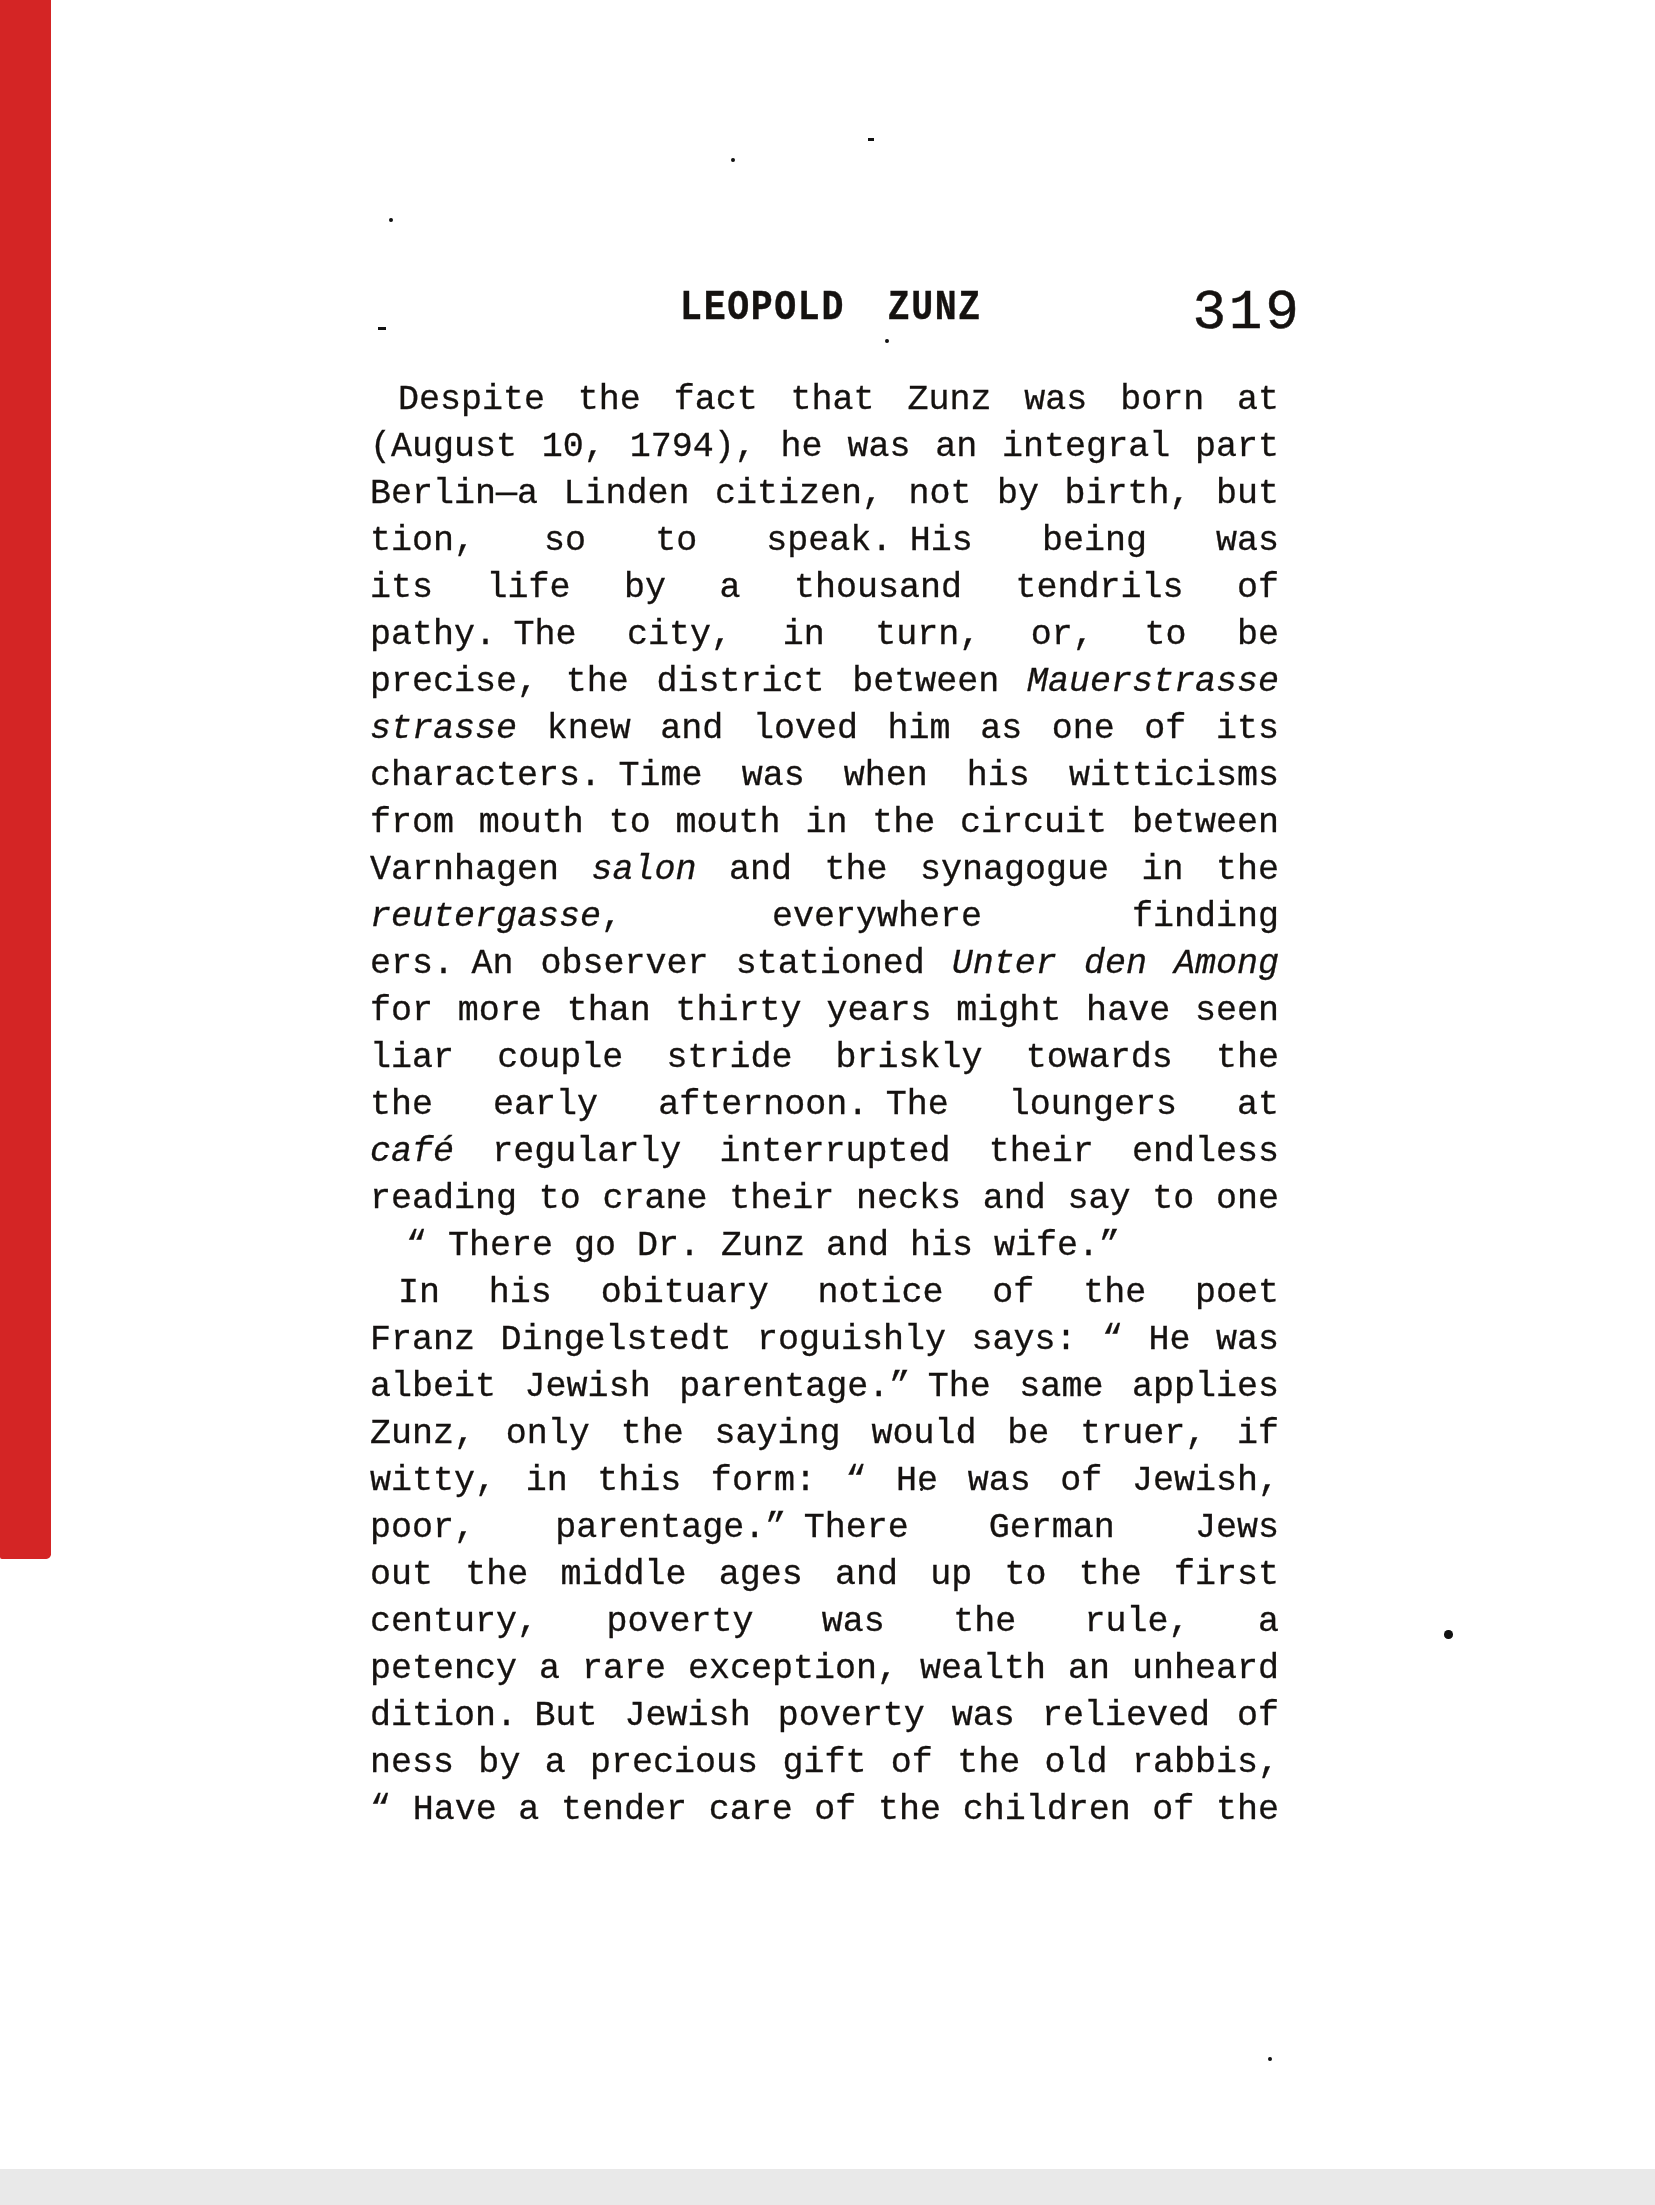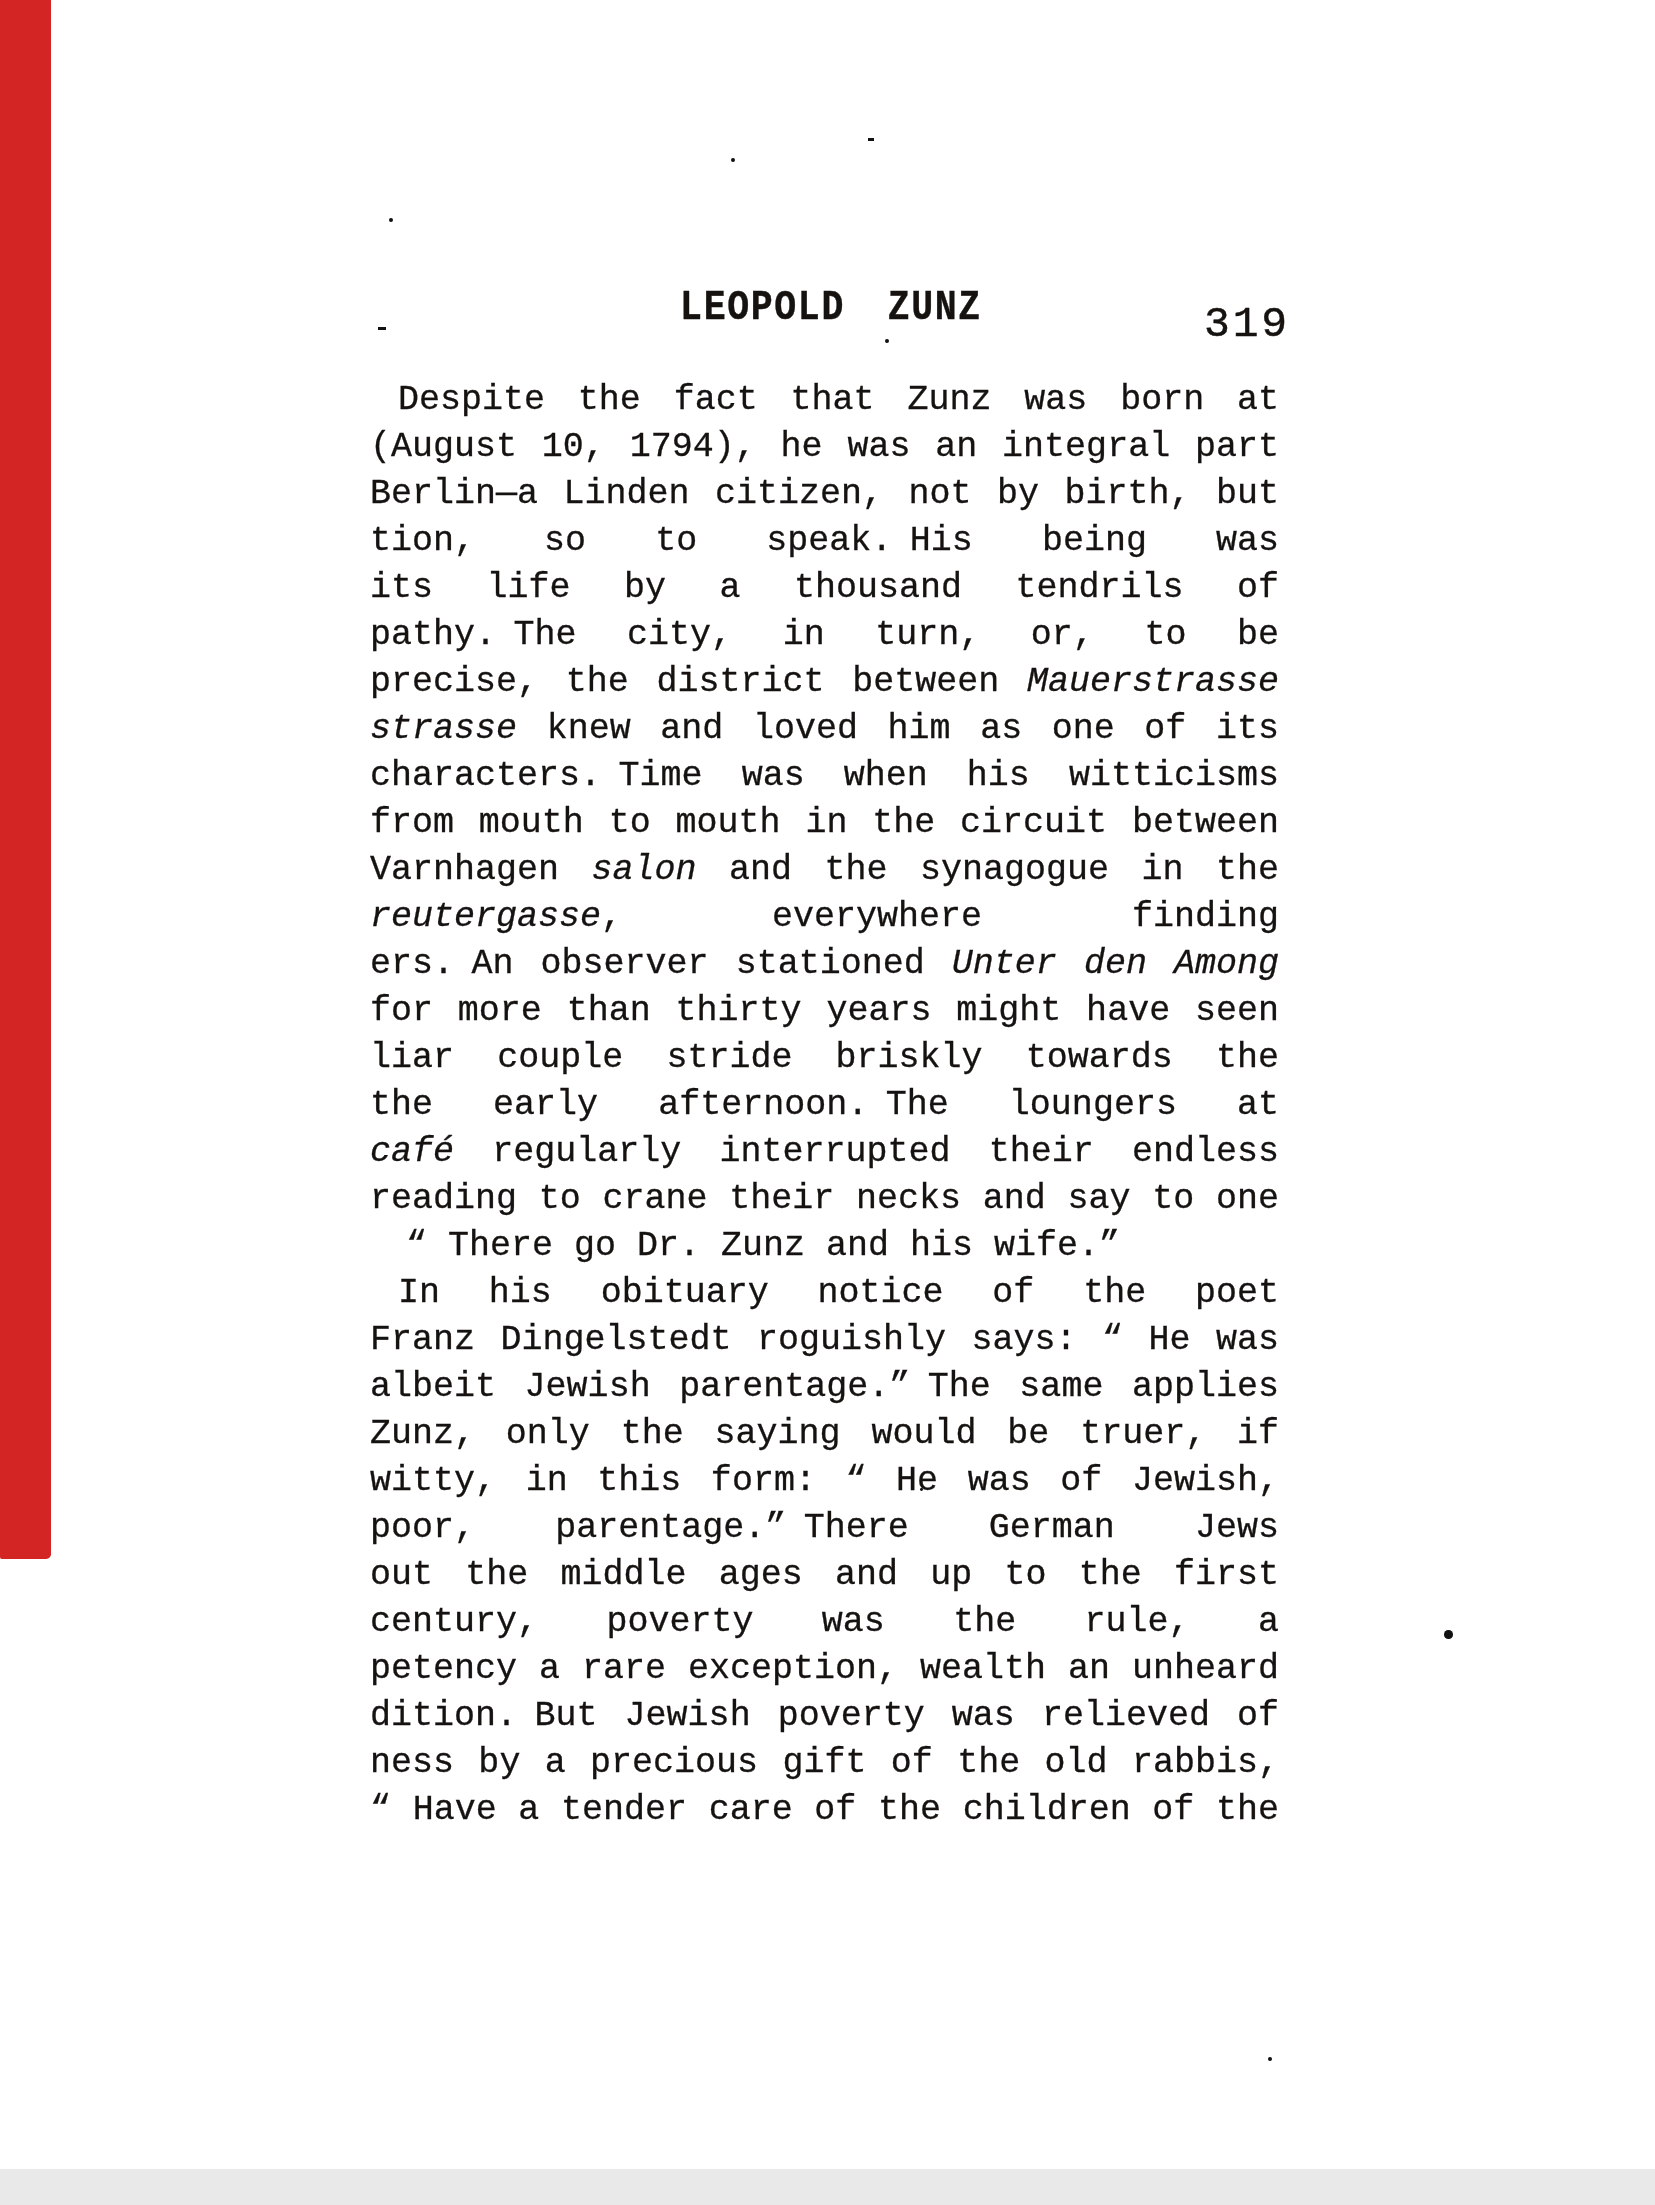--- a/index.html
+++ b/index.html
@@ -31,26 +31,25 @@
     line-height: 1;
     letter-spacing: 1.9px;
     word-spacing: 22.6px;
     white-space: nowrap;
     -webkit-text-stroke: 0.4px;
   }
   .page-number {
     position: absolute;
     left: 1247px; top: 285px;
     transform: translateX(-50%);
-    font-size: 43px;
+    font-size: 56px;
     line-height: 1;
     letter-spacing: 2.8px;
     -webkit-text-stroke: 0.5px;
     white-space: nowrap;
-    margin-top: 18px;
   }
   .text-block {
     position: absolute;
     left: 370px; top: 377px;
     width: 909px;
     font-size: 35px;
     line-height: 47px;
     -webkit-text-stroke: 0.3px;
   }
   .paragraph { margin: 0; }

